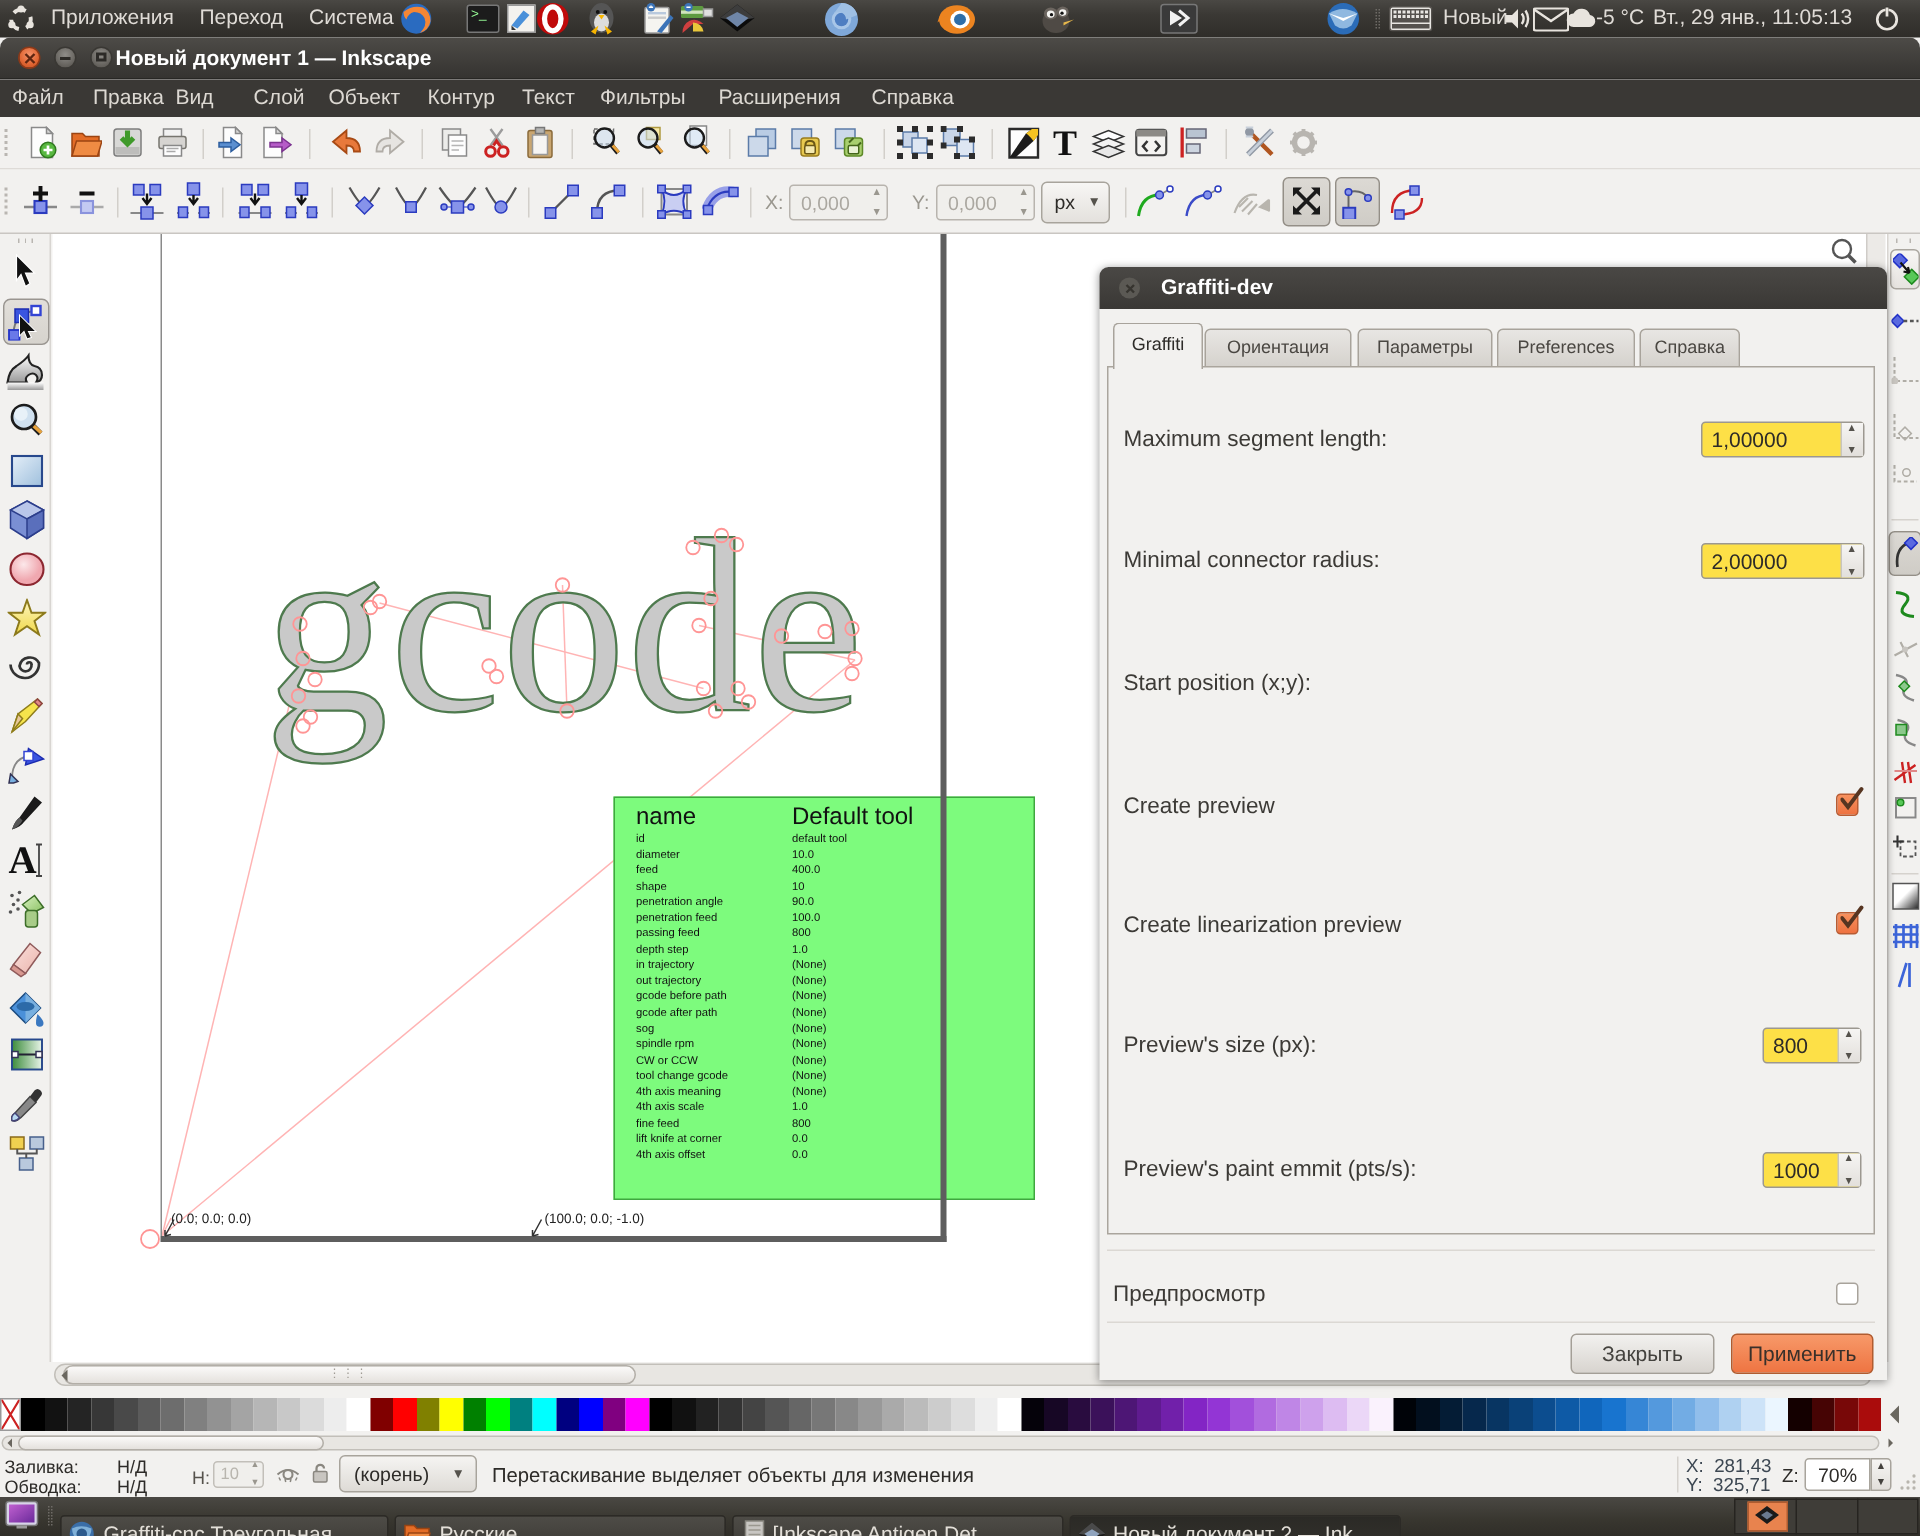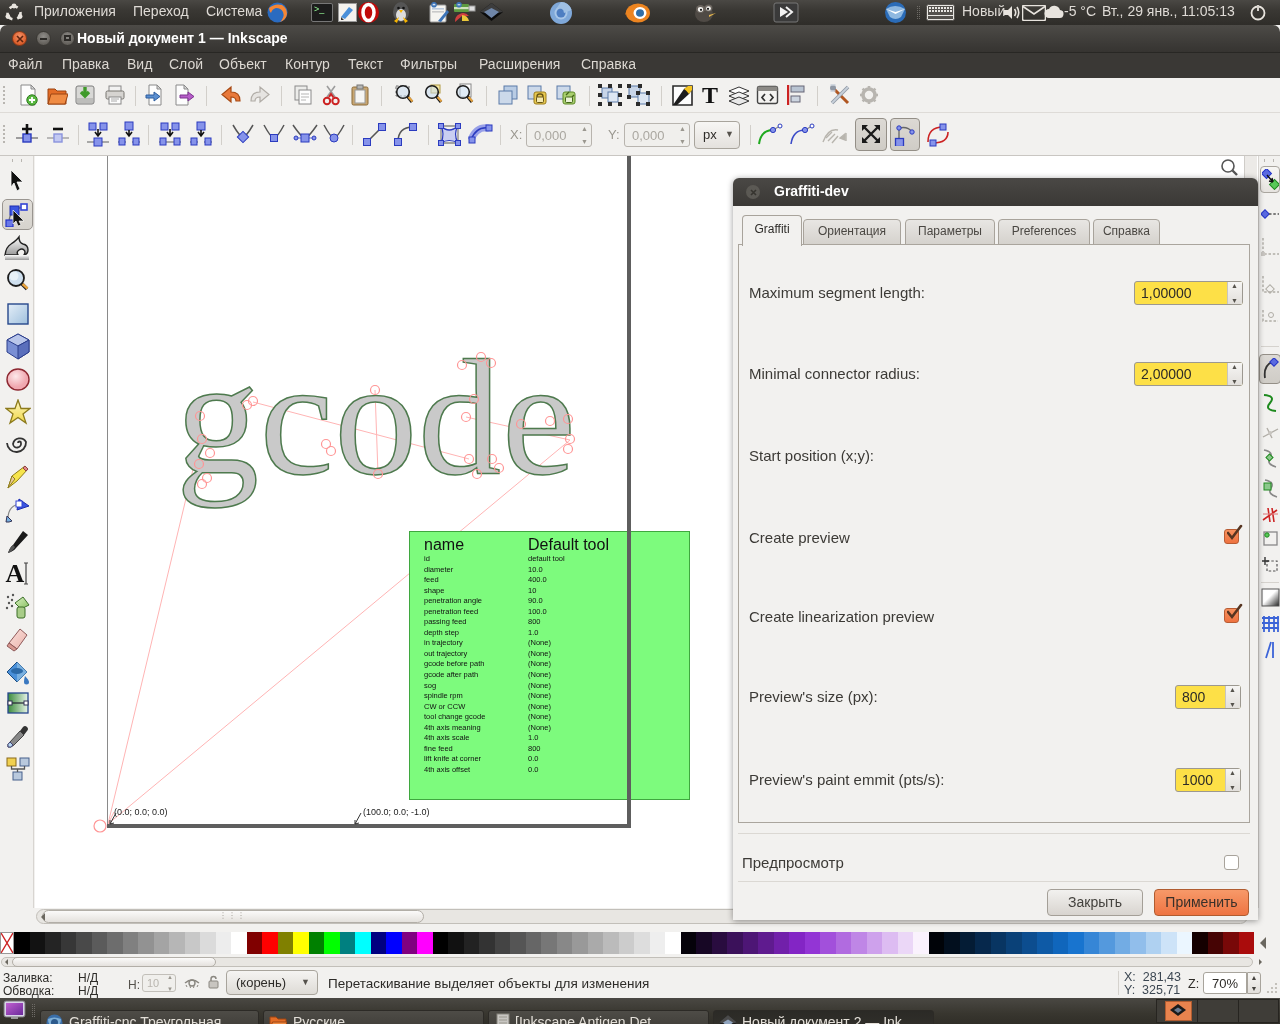--- a/index.html
+++ b/index.html
@@ -198,21 +198,21 @@
       <path d="M1 1 L7 7 M7 1 L1 7" stroke="#5e2510" stroke-width="1.6"></path>
     </svg>
   <div class="wbtn" style="left:36px;background:radial-gradient(circle at 50% 35%,#8f8d89,#67645f 65%,#524f4a);border:1px solid #3a3834"></div>
   <div class="abs" style="left:40px;top:13px;width:7px;height:2px;background:#2c2a27"></div>
   <div class="wbtn" style="left:60px;background:radial-gradient(circle at 50% 35%,#8f8d89,#67645f 65%,#524f4a);border:1px solid #3a3834"></div>
   <div class="abs" style="left:64px;top:10px;width:7px;height:6px;border:2px solid #2c2a27"></div>
 </div>
 <div id="menubar" class="abs">
   <span style="left:8px">Файл</span>
     <span style="left:62px">Правка</span>
-    <span style="left:127px">Вид</span>
+    <span style="left:117px">Вид</span>
   <span style="left:169px">Слой</span>
     <span style="left:219px">Объект</span>
     <span style="left:285px">Контур</span>
   <span style="left:348px">Текст</span>
     <span style="left:400px">Фильтры</span>
     <span style="left:479px">Расширения</span>
   <span style="left:581px">Справка</span>
 </div>
 <div id="toolbar1" class="abs">
   <div class="abs" style="left:3px;top:8px;width:3px;height:18px;border-left:2px dotted #b9b6b1"></div>

